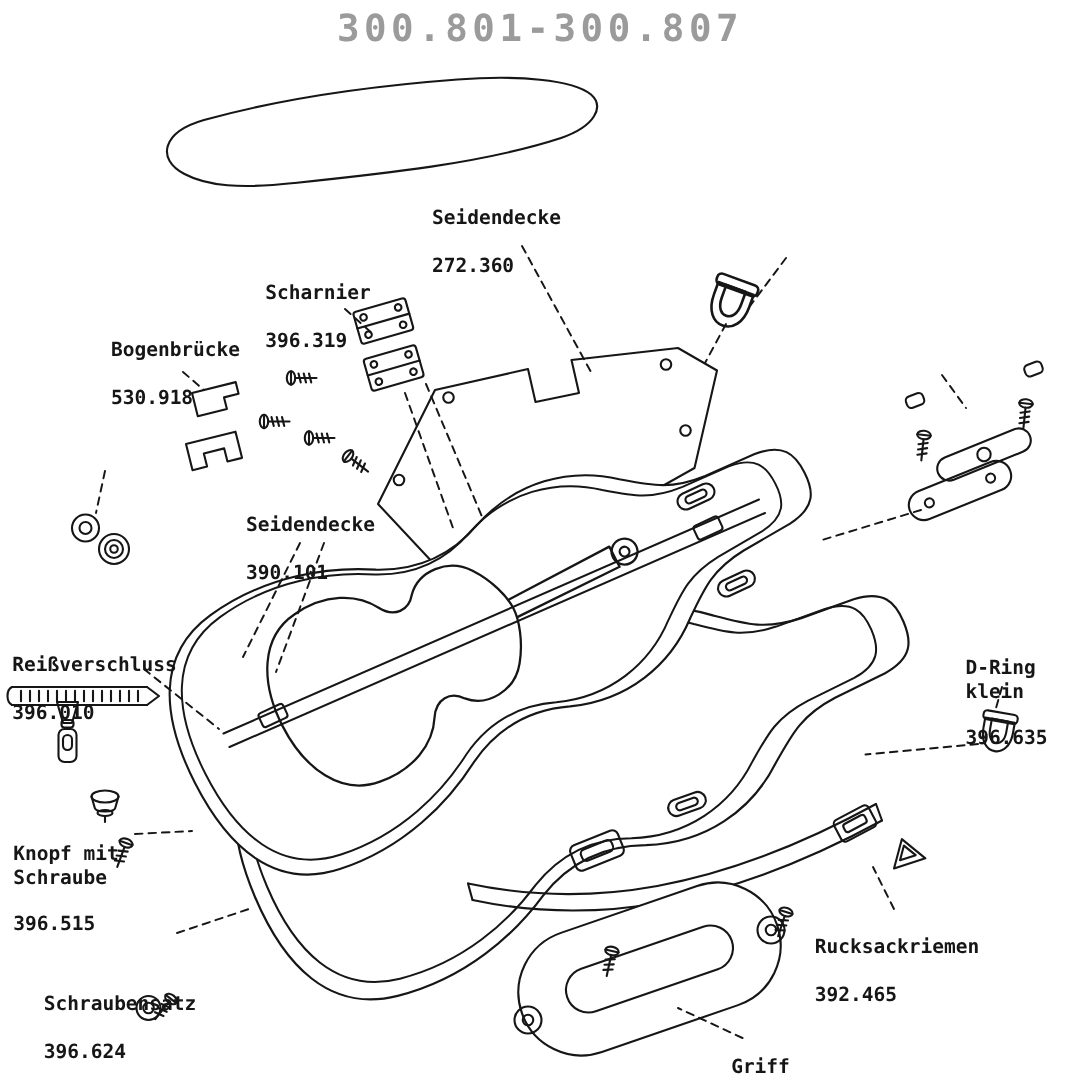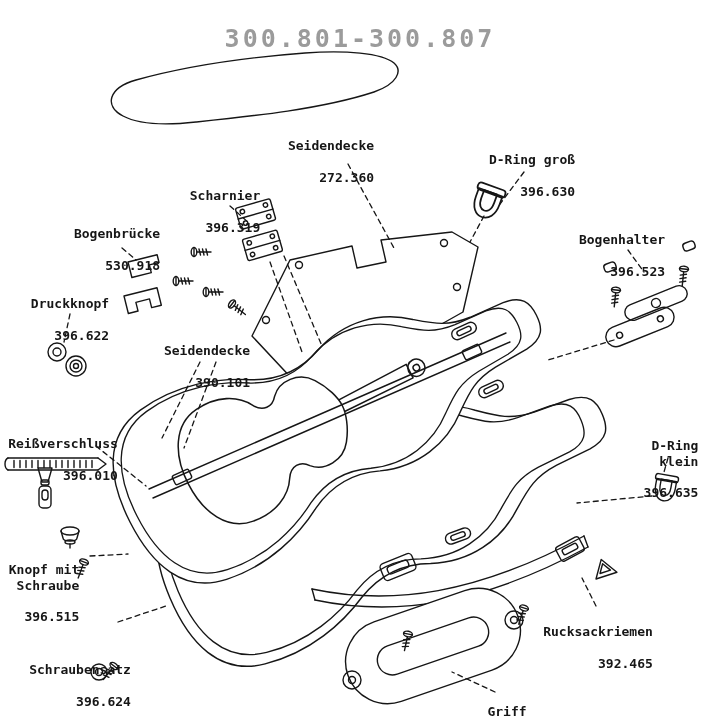--- a/index.html
+++ b/index.html
@@ -6,24 +6,23 @@
   body{
     width:720px;height:720px;background:#fff;overflow:hidden;position:relative;
     font-family:"DejaVu Sans Mono",monospace;color:var(--ink,#161616);
   }
   .stage{position:absolute;inset:0;width:720px;height:720px;}
   svg.diagram{position:absolute;left:0;top:0;color:var(--ink,#161616);}
   .title{
     position:absolute;left:50%;top:4px;transform:translateX(-50%);
     font-weight:bold;font-size:25px;letter-spacing:3px;white-space:nowrap;
     color:var(--title,#9b9b9b);
-    margin-top:20px;
   }
   .label{
-    position:absolute;transform:translateX(-50%);text-align:right;
+    position:absolute;transform:translateX(-50%);text-align:left;
     font-weight:bold;font-size:13px;line-height:1.22;color:var(--ink,#161616);
     white-space:pre-line;
   }
   .label span{display:block;}
   .dash{stroke-dasharray:5 4;stroke-width:1.3;}
 </style>
 </head>
 <body style="background: rgb(255, 255, 255);">
 
 <div class="stage">
@@ -255,39 +254,27 @@
       </g>
     </g>
   </svg>
 
   <div class="title">300.801-300.807</div>
 
   <div class="label" style="left:331px;top:122px">
     <span>Seidendecke</span>
     <span>272.360</span>
   </div>
-  <div class="label" style="left:532px;top:136px">
-    <span>D-Ring groß</span>
-    <span>396.630</span>
-  </div>
-  <div class="label" style="left:225px;top:172px">
+  <div class="label" style="left:212px;top:172px">
     <span>Scharnier</span>
     <span>396.319</span>
   </div>
   <div class="label" style="left:117px;top:210px">
     <span>Bogenbrücke</span>
     <span>530.918</span>
-  </div>
-  <div class="label" style="left:622px;top:216px">
-    <span>Bogenhalter</span>
-    <span>396.523</span>
-  </div>
-  <div class="label" style="left:70px;top:280px">
-    <span>Druckknopf</span>
-    <span>396.622</span>
   </div>
   <div class="label" style="left:207px;top:327px">
     <span>Seidendecke</span>
     <span>390.101</span>
   </div>
   <div class="label" style="left:63px;top:420px">
     <span>Reißverschluss</span>
     <span>396.010</span>
   </div>
   <div class="label" style="left:671px;top:422px">

